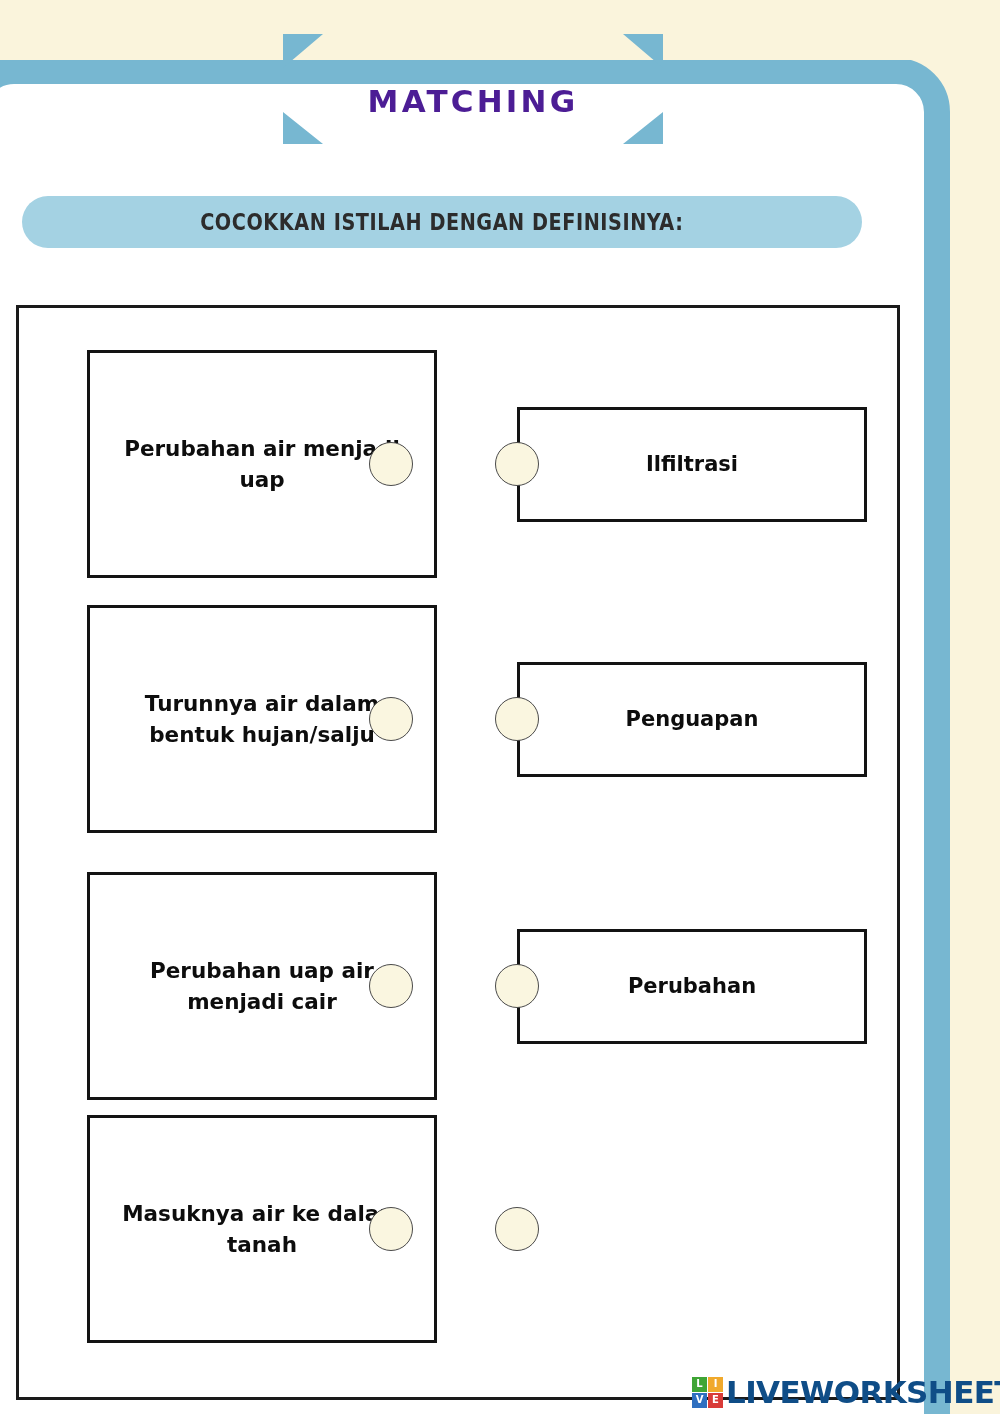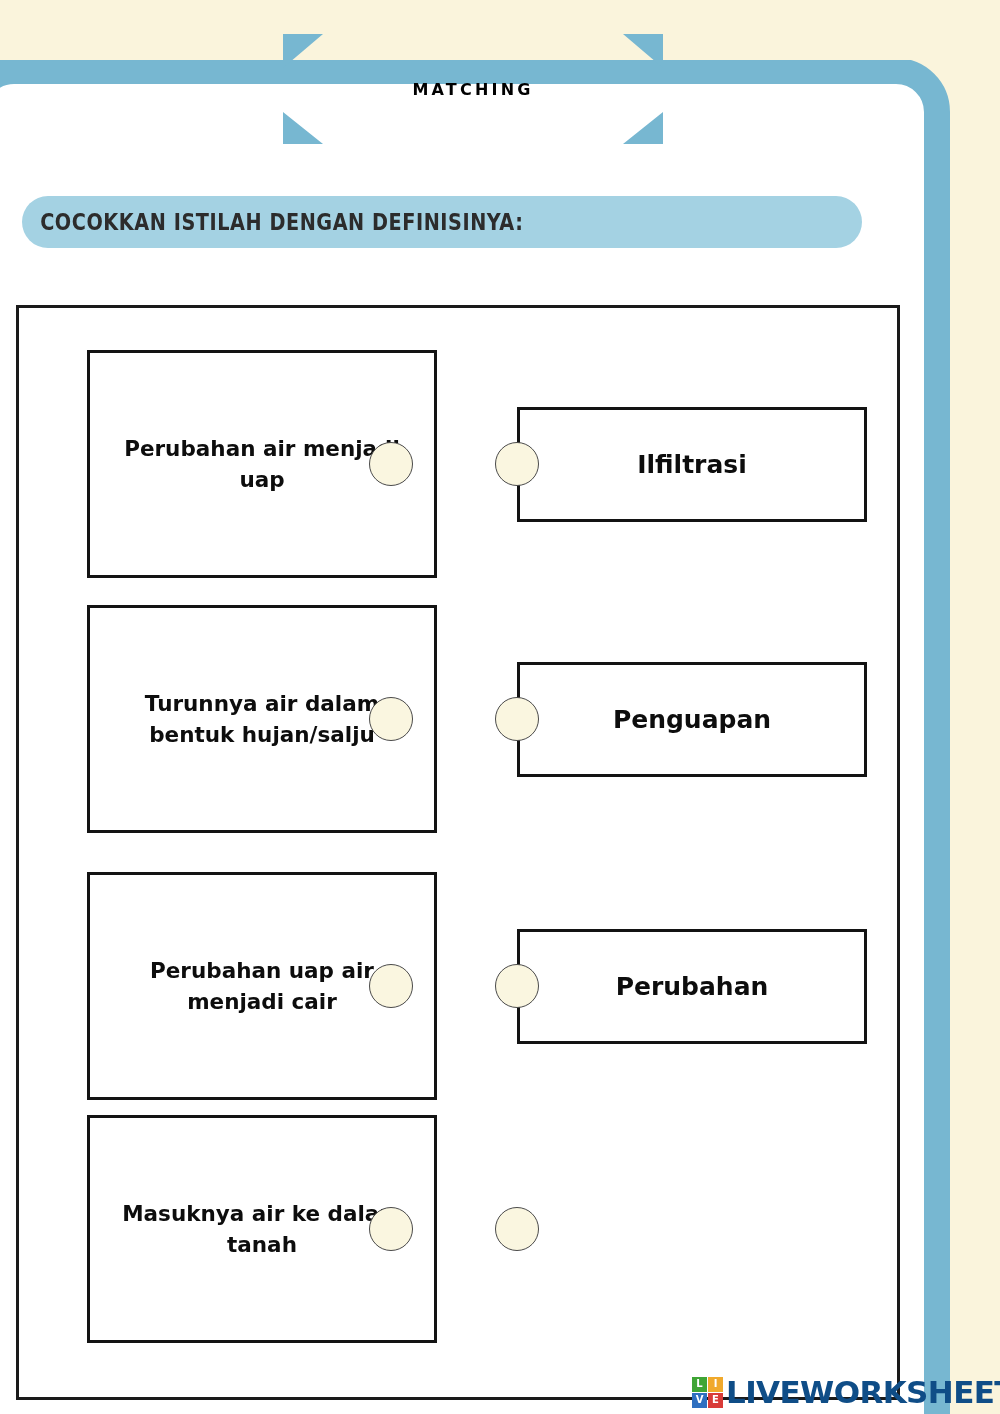--- a/index.html
+++ b/index.html
@@ -70,44 +70,45 @@
     background: #77b7d1;
     clip-path: polygon(
       0 0, 380px 0, 380px 110px,
       340px 110px, 380px 78px, 380px 34px, 340px 0,
       40px 0, 0 34px, 0 78px, 40px 110px, 0 110px
     );
   }
   .ribbon-label {
     position: absolute;
     left: 0;
-    top: 0;
+    top: 12px;
     width: 380px;
     height: 110px;
     display: flex;
     align-items: center;
     justify-content: center;
-    color: #000000;
-    font-family: "DejaVu Sans", sans-serif;
-    font-weight: bold;
-    font-size: 16px;
+    color: #4c1d95;
+    font-family: "DejaVu Sans", sans-serif;
+    font-weight: bold;
+    font-size: 31px;
     letter-spacing: 3.2px;
   }
 
   
   .subtitle-pill {
     position: absolute;
     left: 22px;
     top: 196px;
     width: 840px;
     height: 52px;
     background: #a4d2e3;
     border-radius: 26px;
     display: flex;
     align-items: center;
+    justify-content: center;
     z-index: 5;
   }
   .subtitle-text {
     color: #2c2c2c;
     font-family: "DejaVu Sans Condensed", "DejaVu Sans", sans-serif;
     font-weight: bold;
     font-size: 23px;
     letter-spacing: 0.6px;
     transform: scaleX(0.93);
   }
@@ -173,21 +174,21 @@
     background: #ffffff;
     box-sizing: border-box;
     display: flex;
     align-items: center;
     justify-content: center;
     padding: 0 14px;
   }
   .term-text {
     font-family: "DejaVu Sans", sans-serif;
     font-weight: bold;
-    font-size: 25px;
+    font-size: 21px;
     line-height: 1.4;
     color: #0d0d0d;
     text-align: right;
   }
 
   
   .dot {
     position: absolute;
     width: 44px;
     height: 44px;

